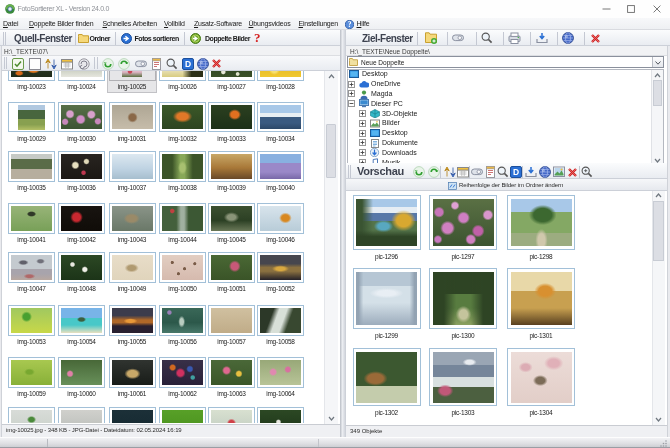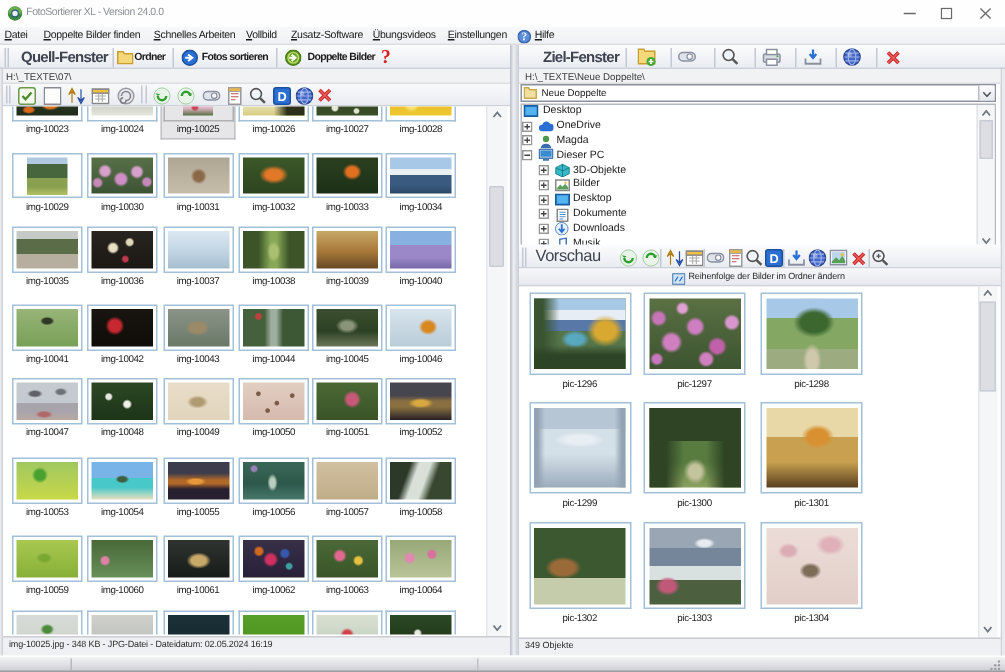--- a/index.html
+++ b/index.html
@@ -467,21 +467,21 @@
 <svg style="position:absolute;left:654px;top:73px" width="7" height="5" viewBox="0 0 7 5">
     <path d="M1 4 L3.5 1 L6 4" stroke="#707880" stroke-width="1.2" fill="none"></path>
   </svg>
 <div class="abs" style="left:652.5px;top:80px;width:9px;height:26px;background:#dcdee4;border:1px solid #c8ccd4"></div>
 <svg style="position:absolute;left:654px;top:158px" width="7" height="5" viewBox="0 0 7 5">
     <path d="M1 1 L3.5 4 L6 1" stroke="#707880" stroke-width="1.2" fill="none"></path>
   </svg>
 <div class="abs" style="left:346px;top:163px;width:321px;height:16px;background:linear-gradient(#fbfcfd,#e9ecf1);border-bottom:1px solid #ccd0d8"></div>
 <div style="position:absolute;left:348px;top:165px;width:1px;height:13px;background:#c4c8d2"></div>
 <div style="position:absolute;left:350px;top:165px;width:1px;height:13px;background:#c4c8d2"></div>
-<div class="abs" style="left:357px;top:164.5px;font-size:11px;font-weight:normal;color:#3e4350;letter-spacing:-0.3px">Vorschau</div>
+<div class="abs" style="left:357px;top:164.5px;font-size:11px;font-weight:bold;color:#3e4350;letter-spacing:-0.3px">Vorschau</div>
 <svg style="position:absolute;left:413px;top:166px" width="12" height="12" viewBox="0 0 12 12">
     <circle cx="6" cy="6" r="5.4" fill="#e8f4e8" stroke="#9cc89c" stroke-width="0.6"></circle>
     <path d="M3.2 6 A2.8 2.8 0 0 0 8.8 6" fill="none" stroke="#2f9e2f" stroke-width="1.6"></path>
     <path d="M3.2 6 l1.6 -1.2 l-3.2 -0.6 Z" fill="#2f9e2f"></path>
   </svg>
 <svg style="position:absolute;left:427.5px;top:166px" width="12" height="12" viewBox="0 0 12 12">
     <circle cx="6" cy="6" r="5.4" fill="#e8f4e8" stroke="#9cc89c" stroke-width="0.6"></circle>
     <path d="M3.2 6 A2.8 2.8 0 1 1 8.8 6" fill="none" stroke="#2f9e2f" stroke-width="1.6"></path>
     <path d="M8.8 6 l-1.6 -1.2 l3.2 -0.6 Z" fill="#2f9e2f"></path>
   </svg>

